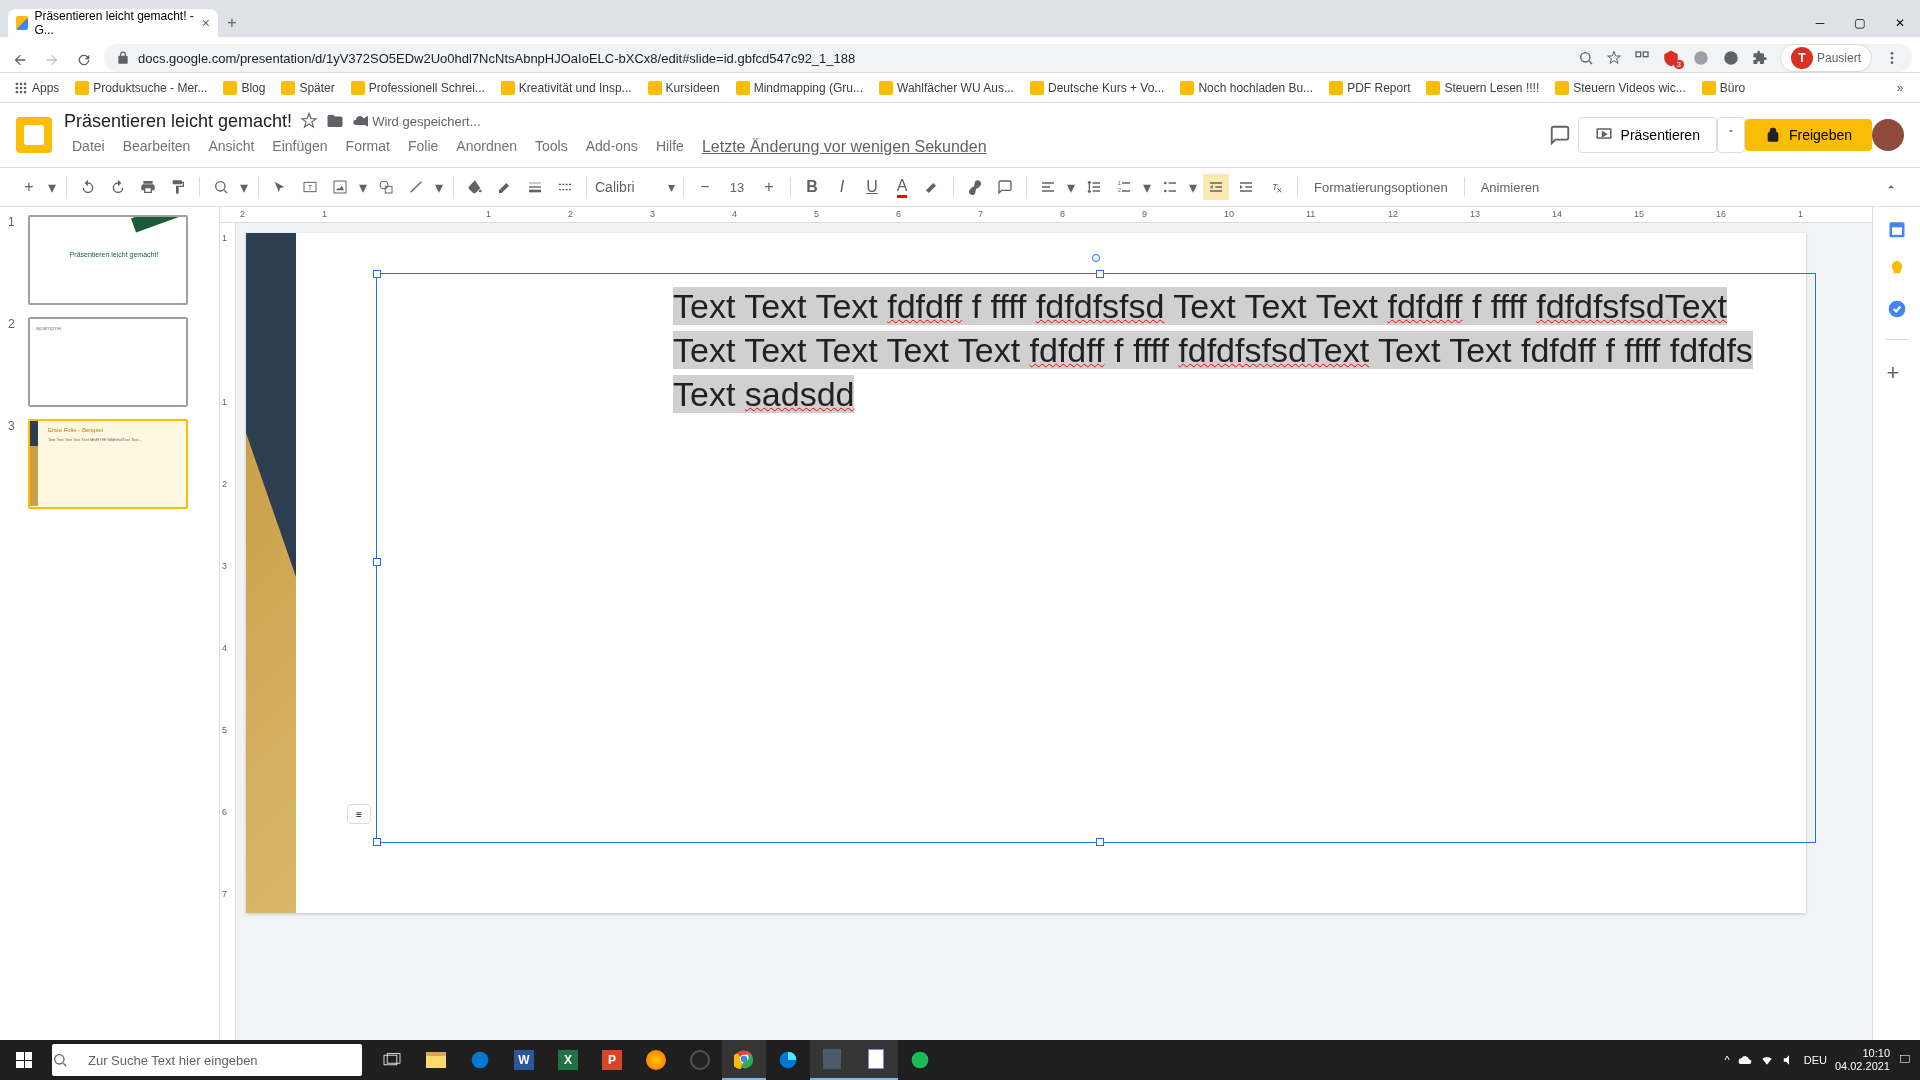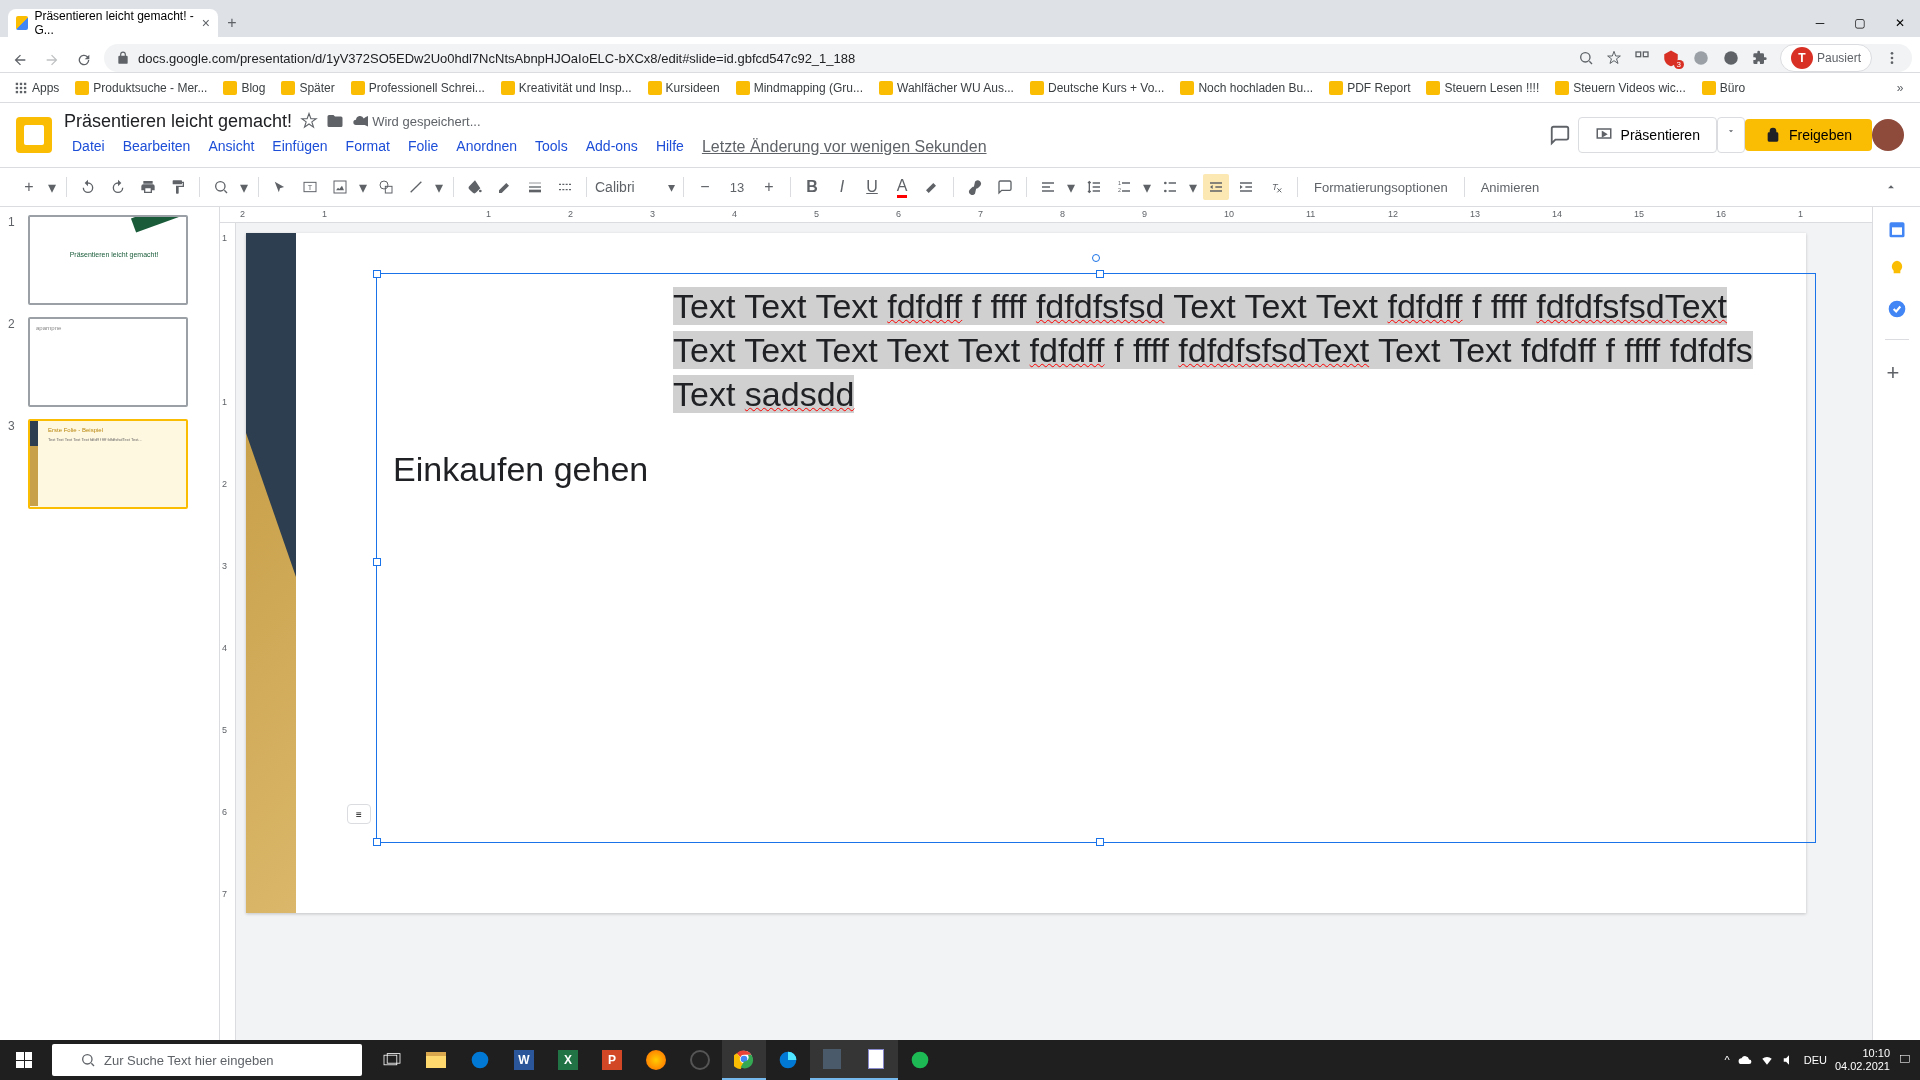--- a/index.html
+++ b/index.html
@@ -27,21 +27,21 @@
 
 
 .app-header { height: 64px; display: flex; align-items: center; padding: 8px 16px; gap: 12px; }
 .slides-logo { width: 36px; height: 36px; background: #fbbc04; border-radius: 4px; position: relative; }
 .slides-logo::after { content: ''; position: absolute; inset: 8px; background: #fff; border-radius: 2px; }
 .title-area { flex: 1; }
 .doc-title-row { display: flex; align-items: center; gap: 8px; }
 .doc-title { font-size: 18px; color: #202124; }
 .save-status { font-size: 13px; color: #5f6368; display: flex; align-items: center; gap: 4px; }
 .menu-bar { display: flex; gap: 2px; margin-top: 2px; }
-.menu-item { padding: 4px 8px; font-size: 14px; color: #1d4ed8; cursor: pointer; }
+.menu-item { padding: 4px 8px; font-size: 14px; color: #737373; cursor: pointer; }
 .last-edit { font-size: 16px; color: #5f6368; text-decoration: underline; padding: 4px 8px; }
 .header-right { display: flex; align-items: center; }
 .comment-btn { width: 36px; height: 36px; display: flex; align-items: center; justify-content: center; cursor: pointer; }
 .present-btn { background: #fff; border: 1px solid #dadce0; border-radius: 4px; padding: 8px 16px; display: flex; align-items: center; gap: 8px; font-size: 14px; cursor: pointer; }
 .present-dropdown { border: 1px solid #dadce0; border-radius: 4px; padding: 8px; cursor: pointer; }
 .share-btn { background: #fbbc04; border-radius: 4px; padding: 8px 20px; display: flex; align-items: center; gap: 8px; font-size: 14px; font-weight: 500; cursor: pointer; }
 .avatar { width: 32px; height: 32px; border-radius: 50%; background: #8e4a3a; }
 
 
 .toolbar { height: 40px; border-top: 1px solid #dadce0; border-bottom: 1px solid #dadce0; display: flex; align-items: center; padding: 0 16px; gap: 4px; }
@@ -84,21 +84,21 @@
 
 .notes-divider { height: 8px; background: #fff; border-top: 1px solid #dadce0; display: flex; justify-content: center; align-items: center; }
 .notes-divider::after { content: '•••'; color: #5f6368; font-size: 8px; letter-spacing: 2px; }
 .notes { height: 40px; background: #fff; padding: 8px 24px; font-size: 14px; color: #3c4043; }
 
 
 .taskbar { position: absolute; bottom: 0; left: 0; right: 0; height: 40px; background: #1f1f1f; display: flex; align-items: center; }
 .start-btn { width: 48px; height: 40px; display: flex; align-items: center; justify-content: center; }
 .win-logo { width: 16px; height: 16px; display: grid; grid-template: 1fr 1fr / 1fr 1fr; gap: 1px; }
 .win-logo div { background: #fff; }
-.search-box { width: 310px; height: 32px; background: #fff; border-radius: 2px; display: flex; align-items: center; padding: 0 28px; gap: 8px; font-size: 13px; color: #5f6368; margin-left: 4px; }
+.search-box { width: 310px; height: 32px; background: #fff; border-radius: 2px; display: flex; align-items: center; padding: 0 0; gap: 20px; font-size: 13px; color: #5f6368; margin-left: 4px; }
 .task-icons { display: flex; align-items: center; height: 40px; margin-left: 8px; }
 .task-icon { width: 44px; height: 40px; display: flex; align-items: center; justify-content: center; cursor: pointer; }
 .task-icon.active { border-bottom: 2px solid #76b9ed; background: rgba(255,255,255,0.1); }
 .tray { margin-left: auto; display: flex; align-items: center; gap: 8px; color: #fff; font-size: 11px; padding-right: 8px; }
 .tray-time { text-align: right; line-height: 1.2; }
 
 svg { display: block; }
 </style>
 </head>
 <body>
@@ -575,21 +575,20 @@
           <div style="padding:10px 16px">
             <div class="slide-text" style="margin-left:280px">
               <span class="highlighted"><span>Text Text Text </span><span class="spell-error">fdfdff</span><span> f   ffff </span><span class="spell-error">fdfdfsfsd</span><span> Text Text Text </span><span class="spell-error">fdfdff</span><span> f ffff </span><span class="spell-error">fdfdfsfsdText</span></span>
             </div>
             <div class="slide-text" style="margin-left:280px">
               <span class="highlighted"><span>Text Text Text Text Text </span><span class="spell-error">fdfdff</span><span> f ffff </span><span class="spell-error">fdfdfsfsdText</span><span> Text Text fdfdff f ffff fdfdfs</span></span>
             </div>
             <div class="slide-text" style="margin-left:280px">
               <span class="highlighted"><span>Text </span><span class="spell-error">sadsdd</span></span>
             </div>
-            <div class="slide-text" style="margin-top:30px">Einkaufen gehen</div>
           </div>
 
           <div class="indent-handle">≡</div>
         </div>
       </div>
     </div>
   </div>
 
   <div class="right-sidebar">
     <div class="side-icon">

